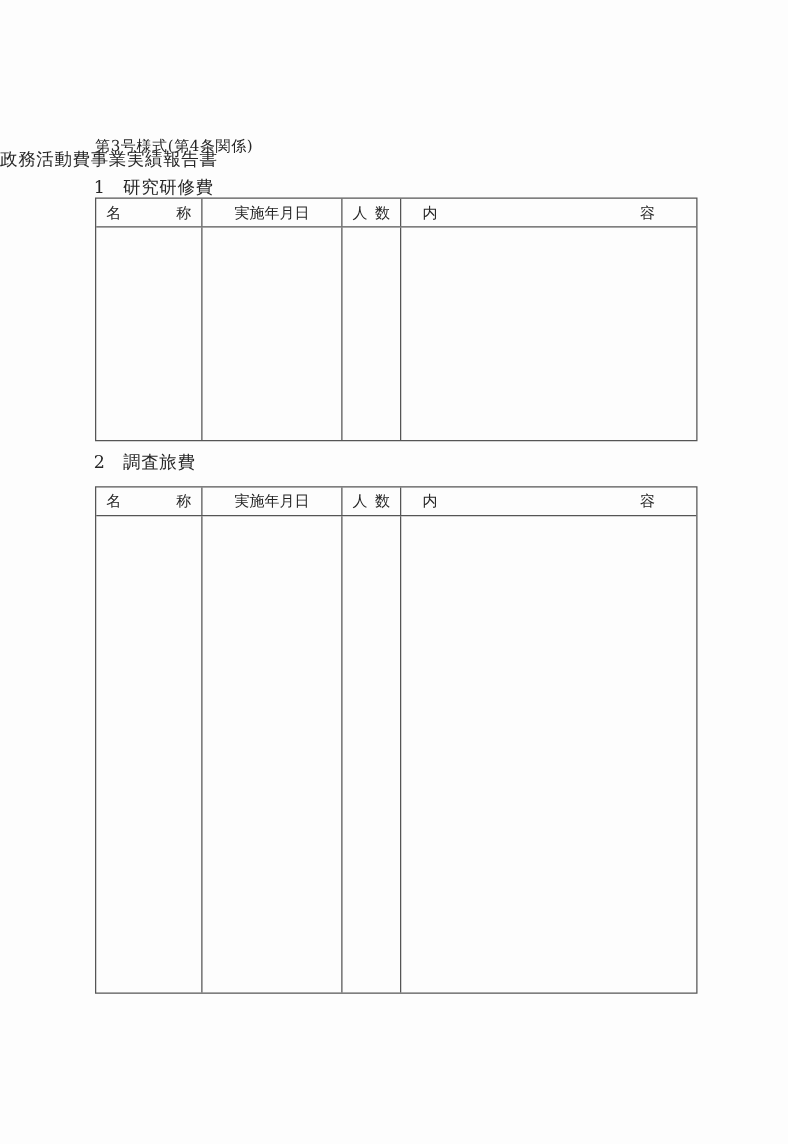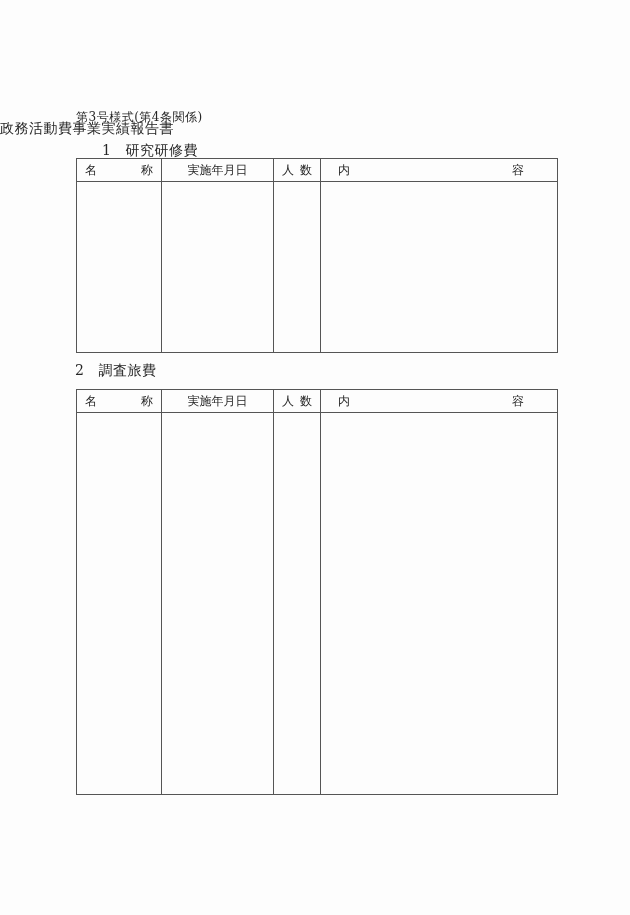--- a/index.html
+++ b/index.html
@@ -15,21 +15,21 @@
     font-size:12px; line-height:1.1; letter-spacing:0.5px;margin-top:28px;
   }
   .doc-title {
     position:absolute; left:0; top:121px; width:612px;
     text-align:left; font-size:14px; line-height:1.1; letter-spacing:0.5px;
   }
   .section-heading {
     position:absolute; left:75px;
     font-size:14px; line-height:1.05; letter-spacing:0.5px;
   }
-  #heading-1 { top:143px;margin-left:27px; }
+  #heading-1 { top:143px; }
   #heading-2 { top:363px; }
   .section-label { margin-left:14px; }
 
   .rtable {
     position:absolute; left:76px; width:482px;
     border:1px solid #555;
     display:flex; flex-direction:column;
     background:#fdfdfd;
   }
   #table-1 { top:158px; height:195px; }

